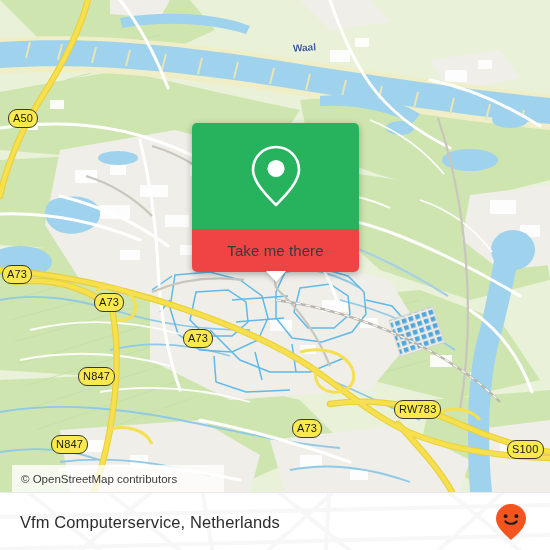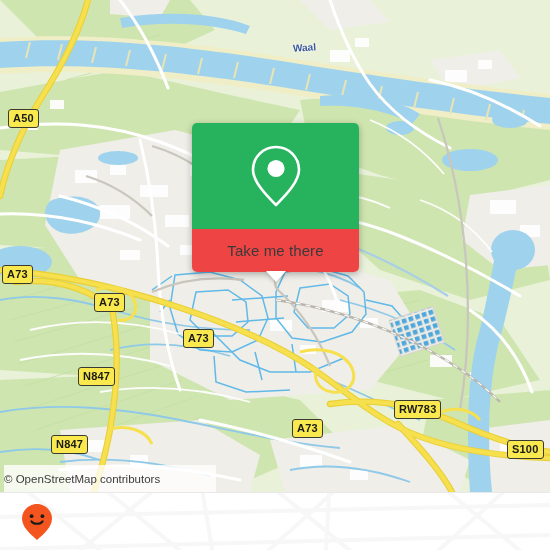--- a/index.html
+++ b/index.html
@@ -13,24 +13,24 @@
 
   
   .map-stage{position:absolute;left:0;top:0;width:550px;height:492px;overflow:hidden;background:#e8f2d8;}
   .map-svg{position:absolute;left:0;top:0;width:550px;height:492px;display:block;}
 
   
   .shield{
     position:absolute;
     background:#f9e94e;
     border:1.6px solid #3a3a32;
-    border-radius:3px;
+    border-radius:9px;
     color:#1a1a16;
     font-size:11px;
-    font-weight:bold;
+    font-weight:normal;
     letter-spacing:.2px;
     line-height:1;
     padding:2.5px 4px 3px 4px;
     white-space:nowrap;
     box-sizing:border-box;
     font-family:"Liberation Sans","DejaVu Sans",sans-serif;
     text-align:center;
   }
 
   
@@ -78,27 +78,27 @@
     width:0;height:0;
     border-left:10px solid transparent;
     border-right:10px solid transparent;
     border-top:11px solid #ffffff;
     filter:drop-shadow(0 2px 2px rgba(0,0,0,.18));
   }
 
   
   .attribution{
     position:absolute;
-    left:4px;top:465px;
+    left:12px;top:465px;
     width:212px;height:27px;
     background:rgba(255,255,255,.78);
     display:flex;align-items:center;
     z-index:25;
     box-sizing:border-box;
-    padding-left:0;
+    padding-left:9px;
   }
   .attribution span{
     font-size:11.5px;
     color:#3b3b3b;
     white-space:nowrap;
   }
 
   
   .footer{
     position:absolute;
@@ -414,20 +414,21 @@
         <path d="M350 -10 L250 80"></path>
           <path d="M430 -10 L540 80"></path>
         <path d="M520 -10 L420 80"></path>
         <path d="M0 30 L550 18"></path>
           <path d="M0 62 L550 48"></path>
         <path d="M200 -10 L215 80"></path>
           <path d="M330 -10 L325 80"></path>
       </g>
     </svg>
     <div class="footer-inner">
+      <div class="footer-title">Vfm Computerservice, Netherlands</div>
       <div class="brand">
         <svg width="34" height="40" viewBox="0 0 34 40" aria-hidden="true">
           <path d="M17 2 C8.7 2 2 8.6 2 16.6 C2 25 10 32 17 38 C24 32 32 25 32 16.6 C32 8.6 25.3 2 17 2 Z" fill="#f4551e"></path>
           <circle cx="11.6" cy="14.2" r="1.9" fill="#1b1b1b"></circle>
           <circle cx="22.4" cy="14.2" r="1.9" fill="#1b1b1b"></circle>
           <path d="M11.4 19.4 C13.6 22.6, 20.4 22.6, 22.6 19.4" fill="none" stroke="#1b1b1b" stroke-width="2.1" stroke-linecap="round"></path>
         </svg>
       </div>
     </div>
   </div>

